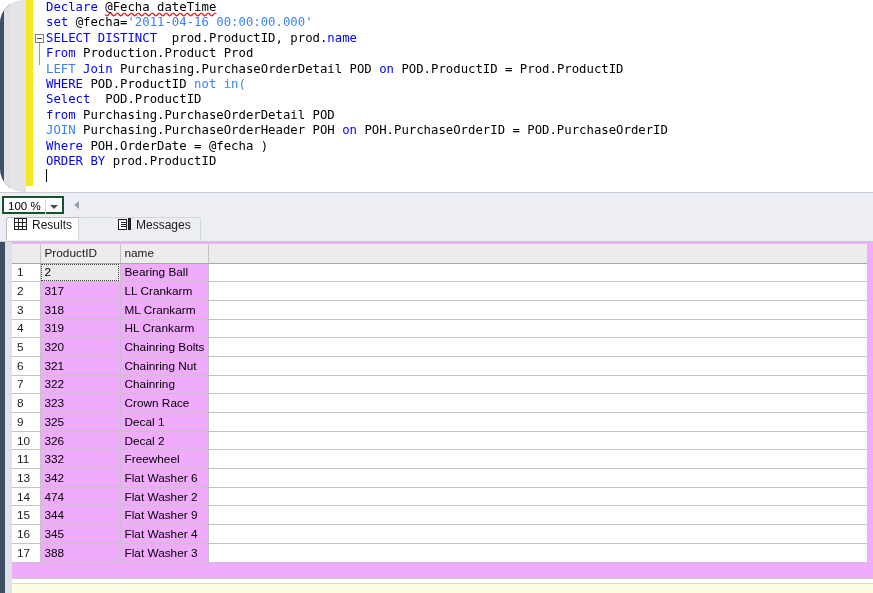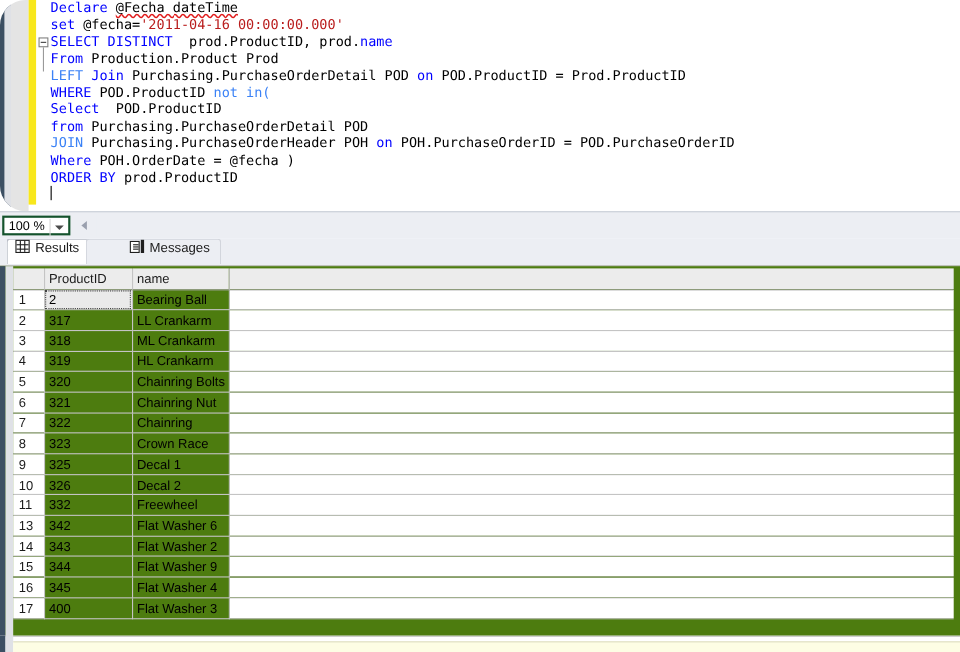--- a/index.html
+++ b/index.html
@@ -100,21 +100,21 @@
     line-height: 15.4px;
     white-space: pre;
   }
   .code-line {
     height: 15.4px;
     white-space: pre;
   }
   .kw  { color: #0000ff; }
   .kwg { color: #3b82f6; }
   .idn { color: #000000; }
-  .str { color: #b91c1c; }
+  .str { color: #3b82f6; }
   .squiggle {
     text-decoration: underline wavy #e01b1b;
     text-decoration-skip-ink: none;
   }
   .caret {
     display: inline-block;
     width: 1px;
     height: 13px;
     background: #000000;
     vertical-align: -2px;
@@ -261,21 +261,21 @@
     width: 3px; height: 12px;
     background: #1f1f1f;
   }
 
   
   .grid-outer {
     position: absolute;
     left: 0; top: 241px;
     width: 873px;
     height: 337px;
-    background: #4d7c0f;
+    background: #f0abfc;
     box-sizing: border-box;
     border-top: 1px solid #c9c9c9;
   }
   .grid-left-edge {
     position: absolute;
     left: 0; top: 0;
     width: 5px; height: 337px;
     background: #3c4f63;
   }
   .grid-left-edge2 {
@@ -494,39 +494,39 @@
           <td class="filler"></td>
         </tr>
         <tr>
           <td class="rownum">13</td>
           <td>342</td>
           <td>Flat Washer 6</td>
           <td class="filler"></td>
         </tr>
         <tr>
           <td class="rownum">14</td>
-          <td>343</td>
+          <td>474</td>
           <td>Flat Washer 2</td>
           <td class="filler"></td>
         </tr>
         <tr>
           <td class="rownum">15</td>
           <td>344</td>
           <td>Flat Washer 9</td>
           <td class="filler"></td>
         </tr>
         <tr>
           <td class="rownum">16</td>
           <td>345</td>
           <td>Flat Washer 4</td>
           <td class="filler"></td>
         </tr>
         <tr>
           <td class="rownum">17</td>
-          <td>400</td>
+          <td>388</td>
           <td>Flat Washer 3</td>
           <td class="filler"></td>
         </tr>
       </tbody>
   </table>
 </div>
 
 <div class="bottom-strip"></div>
 <div class="bottom-edge"></div>
 <div class="bottom-edge2"></div>

